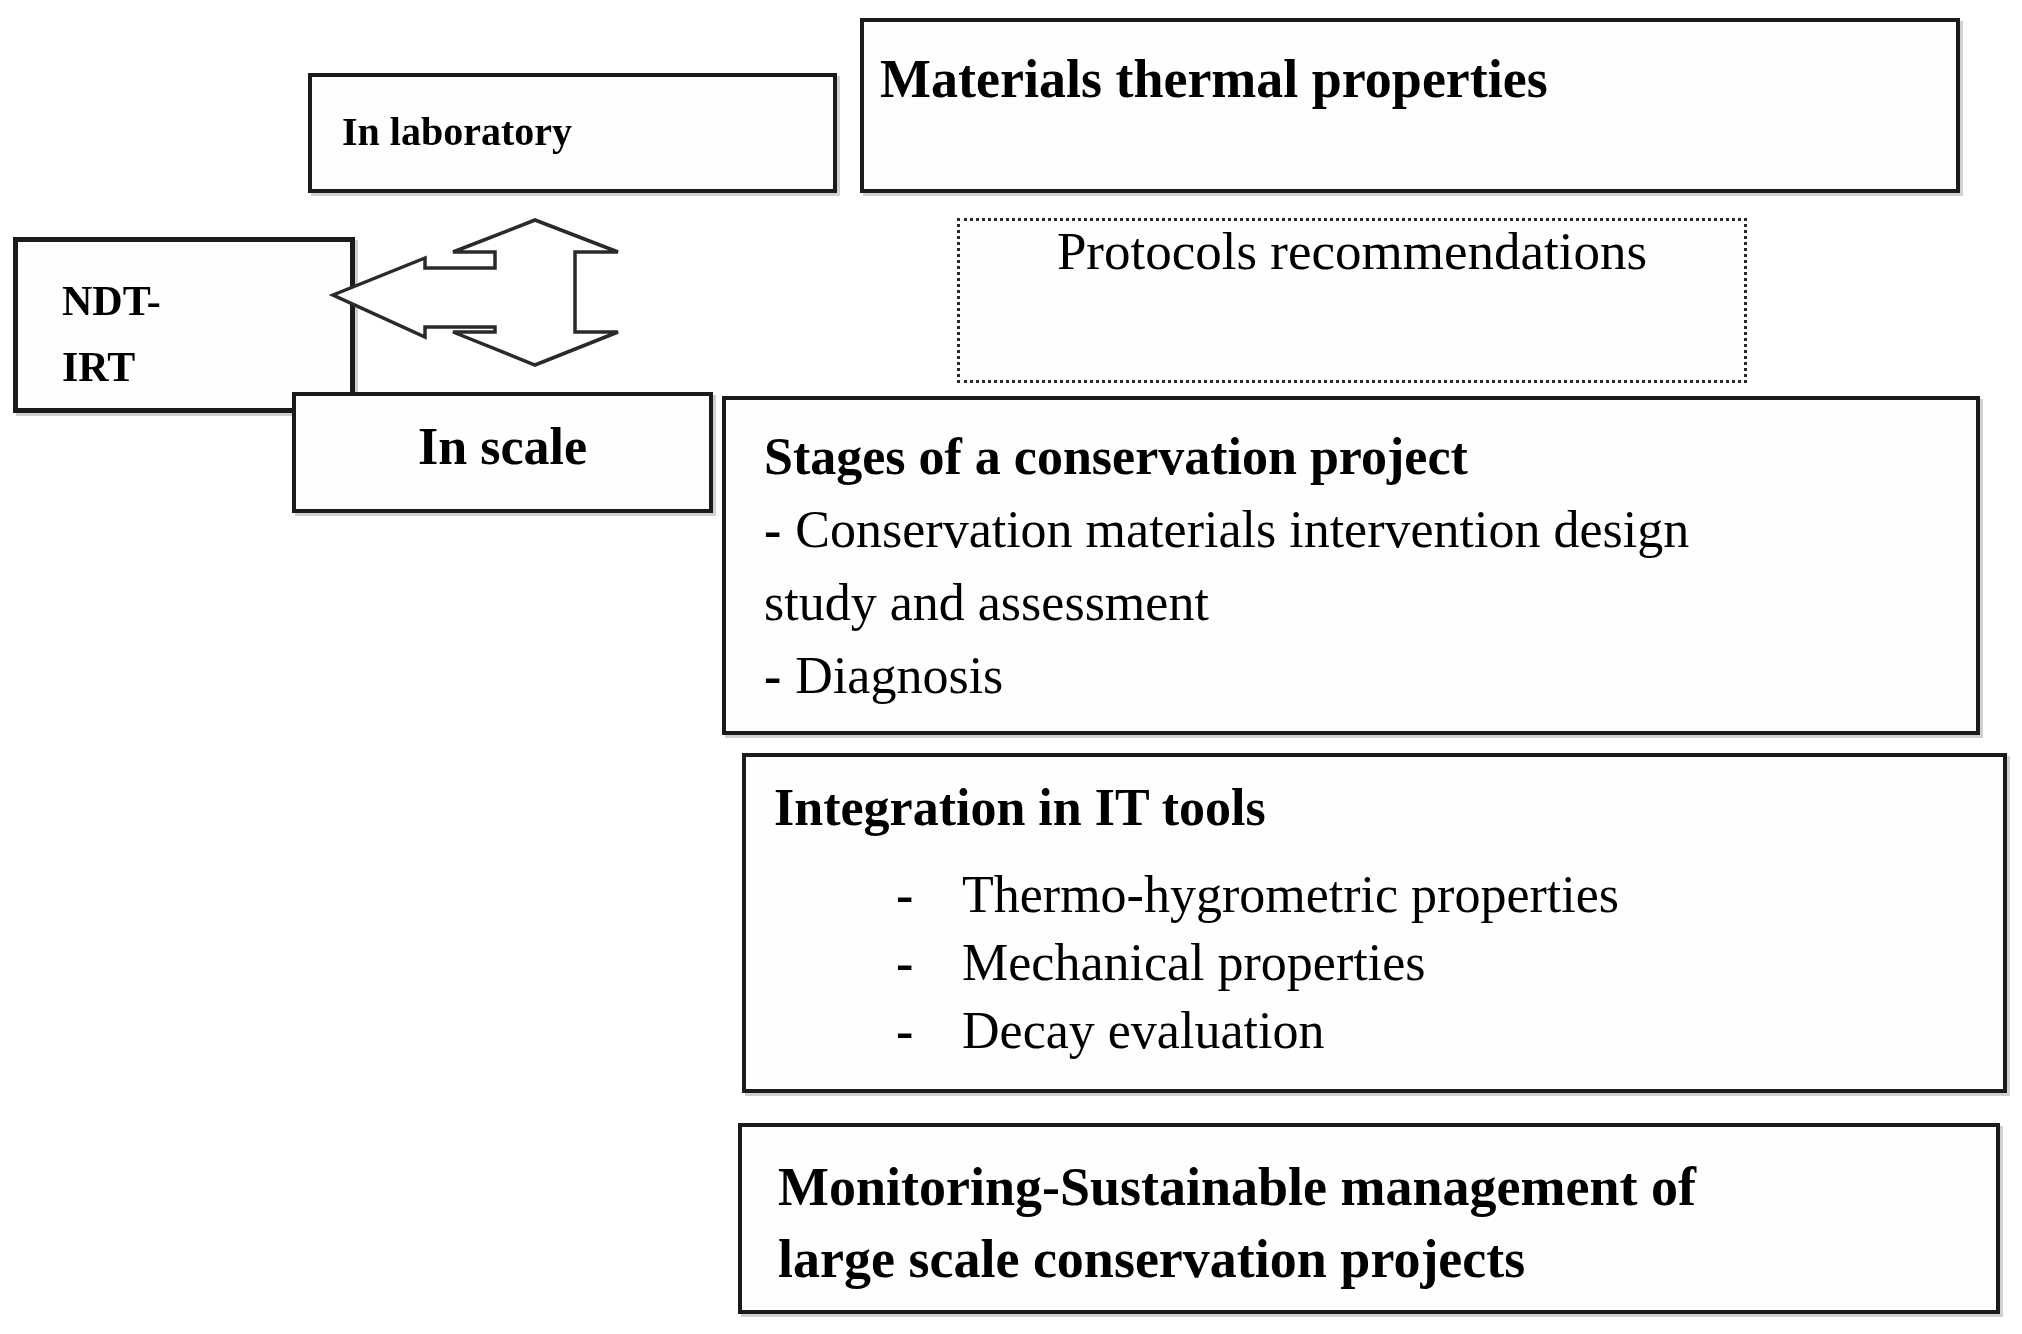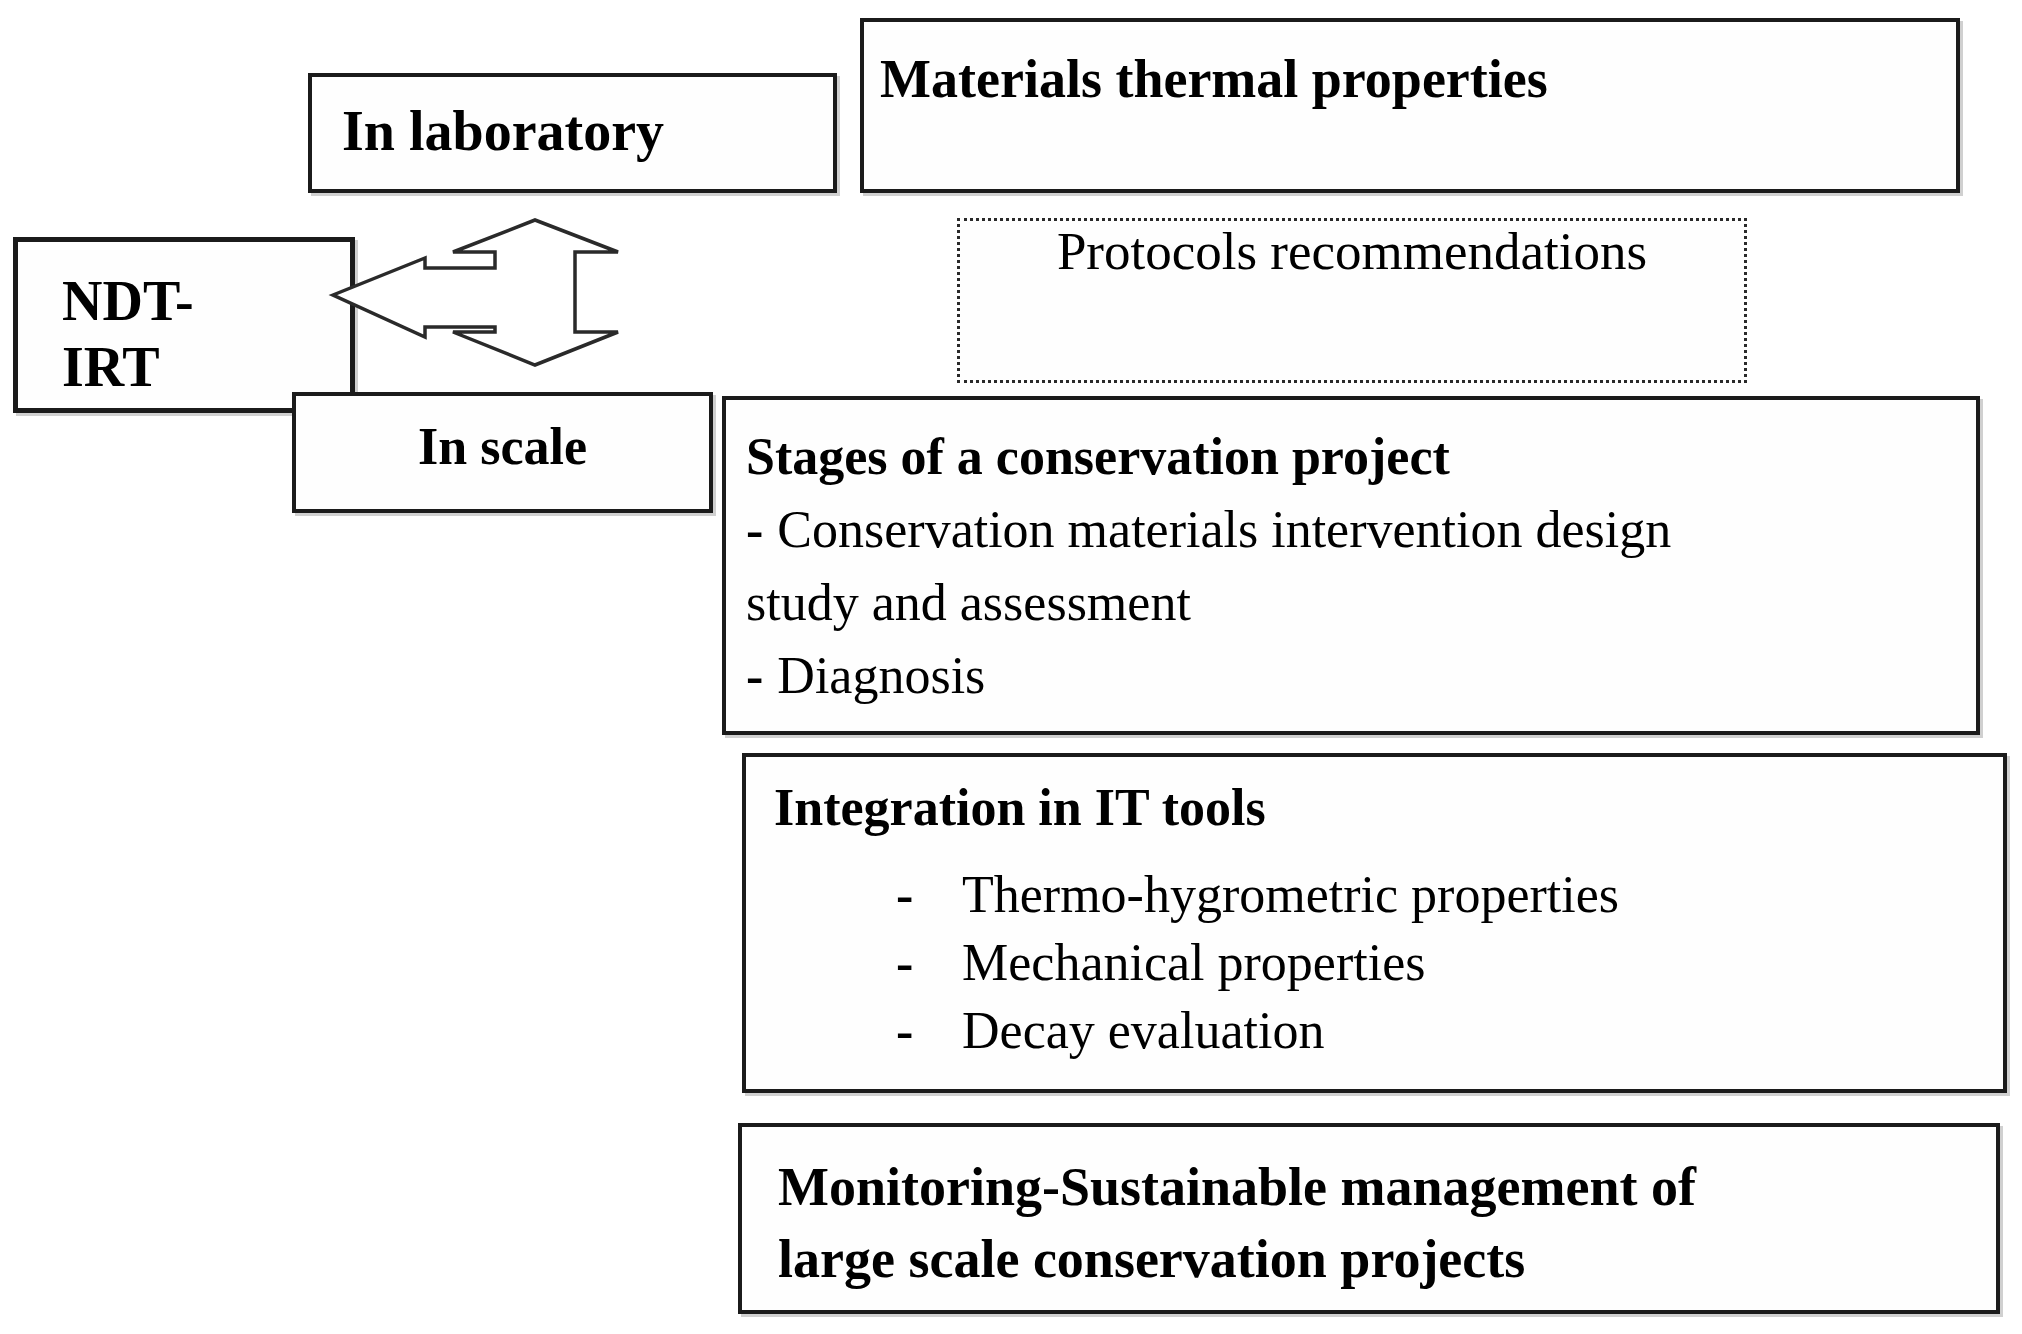--- a/index.html
+++ b/index.html
@@ -17,34 +17,34 @@
     background: #fefefe;
     border: 4px solid #1b1b1b;
     box-sizing: border-box;
     box-shadow: 3px 3px 0 rgba(120,120,120,0.35);
   }
   
   .box-in-laboratory {
     left: 308px; top: 73px; width: 529px; height: 120px;
     display: flex; align-items: center;
     padding-left: 30px; padding-bottom: 4px;
-    font-weight: 700; font-size: 56px;
+    font-weight: 700; font-size: 40px;
   }
   
   .box-materials {
     left: 860px; top: 18px; width: 1100px; height: 175px;
     padding: 26px 20px 8px 16px;
     font-weight: 700; font-size: 54px;
   }
   
   .box-ndt-irt {
     left: 13px; top: 237px; width: 342px; height: 176px;
     border-width: 5px;
     padding: 26px 0 0 44px;
-    font-weight: 700; font-size: 56px; line-height: 66px;
+    font-weight: 700; font-size: 42px; line-height: 66px;
     z-index: 1;
   }
   
   .box-protocols {
     left: 957px; top: 218px; width: 790px; height: 165px;
     border: 3px dotted #2a2a2a;
     box-shadow: none;
     display: flex; align-items: flex-start; justify-content: center;
     padding-bottom: 34px;
     font-weight: 400; font-size: 53px;
@@ -53,21 +53,21 @@
   .box-in-situ {
     left: 292px; top: 392px; width: 421px; height: 121px;
     display: flex; align-items: center; justify-content: center;
     padding-bottom: 12px;
     font-weight: 700; font-size: 52px;
     z-index: 2;
   }
   
   .box-stages {
     left: 722px; top: 396px; width: 1258px; height: 339px;
-    padding: 20px 28px 0 20px;
+    padding: 20px 28px 0 38px;
     font-size: 52px; line-height: 73px;
   }
   .stages-title { font-weight: 700; }
   .s-item .s-text { white-space: pre-line; }
   .dash { font-weight: 700; margin-right: 14px; }
   
   .box-integration {
     left: 720px; top: 753px; width: 1265px; height: 340px;
     padding: 20px 20px 0 28px;
     font-size: 52px;

